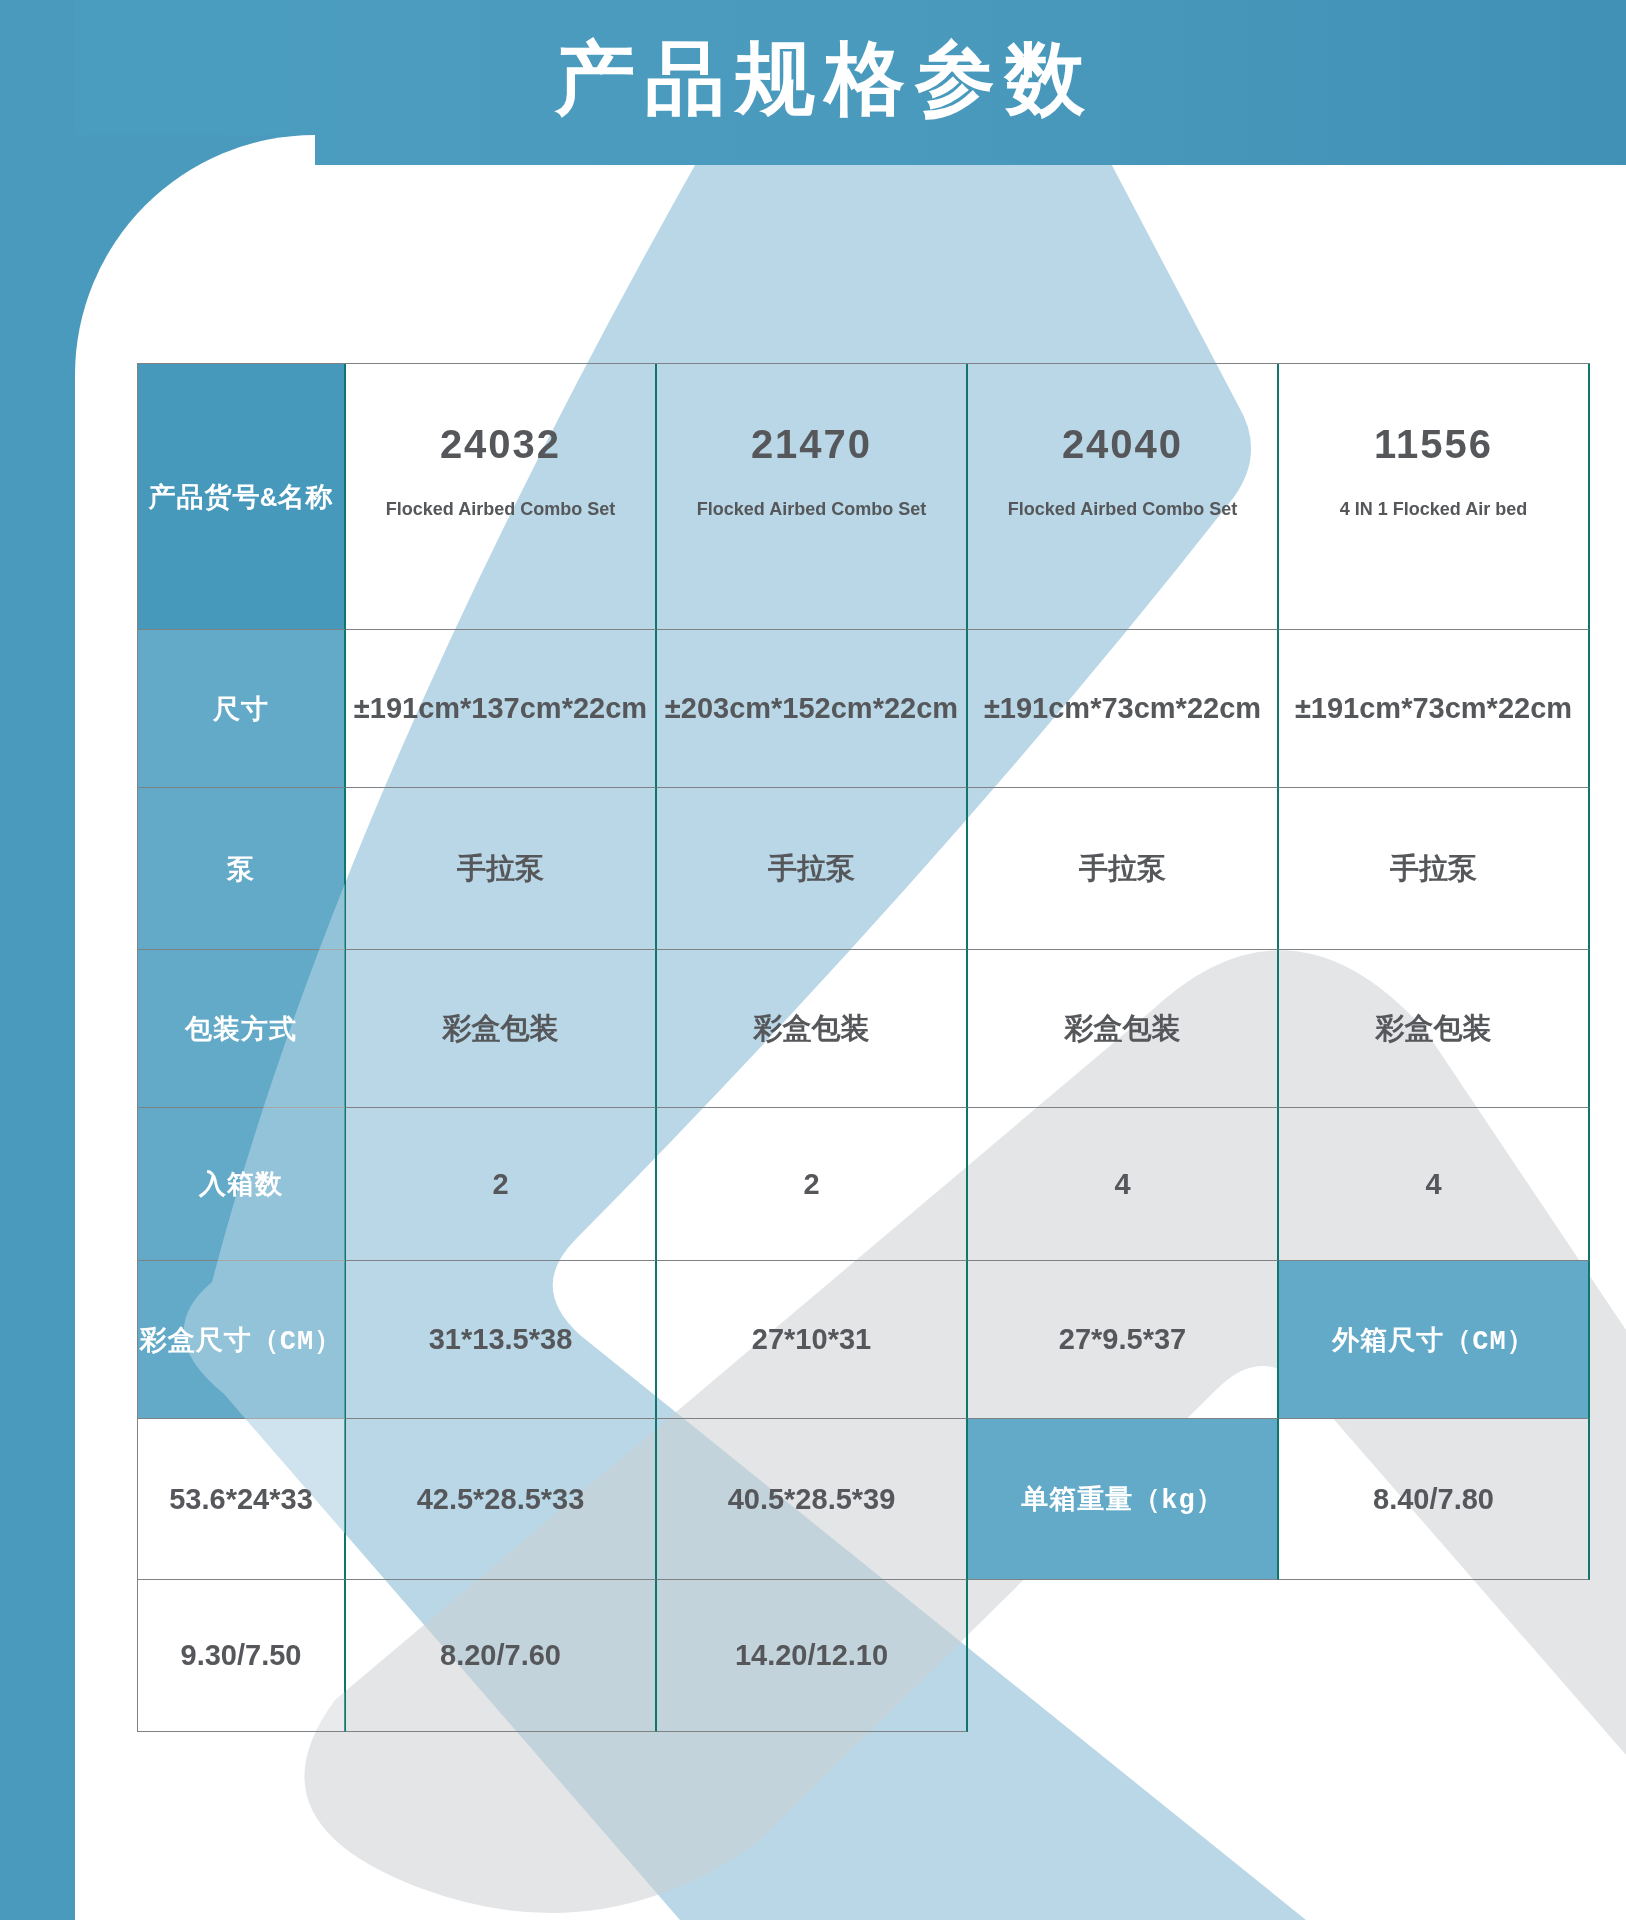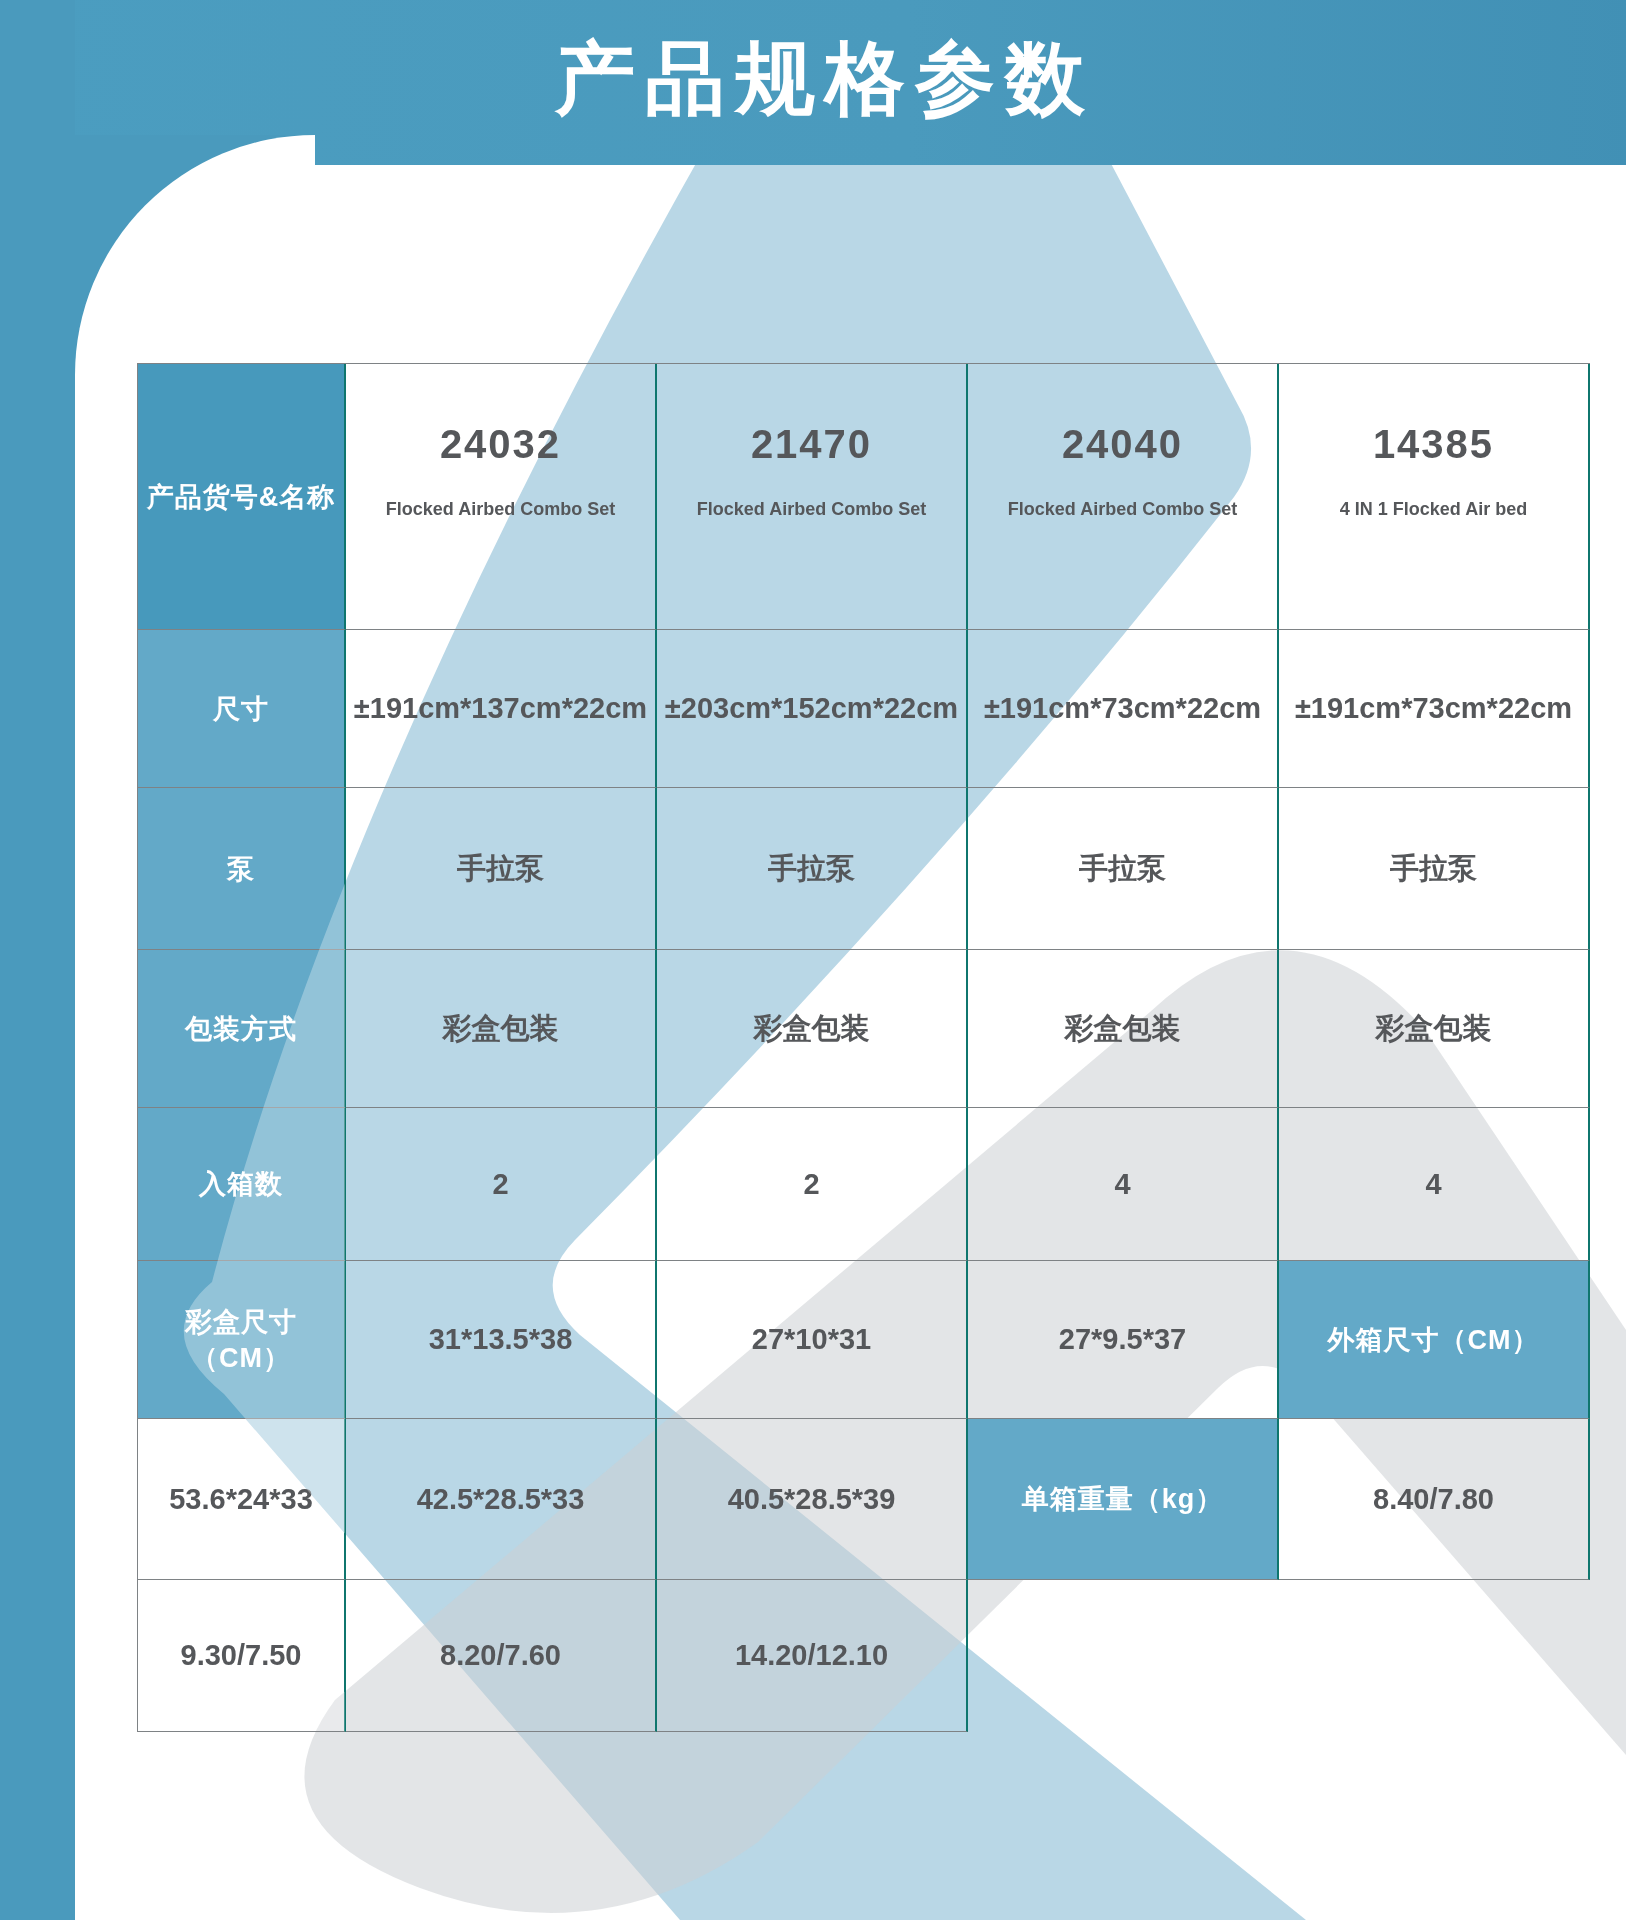--- a/index.html
+++ b/index.html
@@ -48,21 +48,21 @@
     grid-template-rows:266px 158px 162px 158px 153px 158px 161px 152px;
     border-top:1px solid #7e8285;border-left:1px solid #7e8285;
     color:#55575a;
   }
   .cell{
     border-right:2px solid #0f766e;border-bottom:1px solid #7e8285;
     display:flex;align-items:center;justify-content:center;
     flex-direction:column;text-align:center;font-weight:bold;
     position:relative;overflow:hidden;
   }
-  .lbl{background:#63a9c8;color:#ffffff;font-size:27px;letter-spacing:1px;}
+  .lbl{background:#63a9c8;color:#ffffff;font-size:27px;letter-spacing:1px;font-family:Liberation Mono, monospace;}
   .lbl-head{background:#4799bc;}
   .val{background:transparent;font-size:29px;}
 
   .code{font-size:40px;letter-spacing:2px;color:#55575a;}
   .pname{font-size:18px;margin-top:32px;}
   .prod{transform:translateY(-26px);}
 </style>
 </head>
 <body>
 
@@ -101,21 +101,21 @@
       </div>
     </div>
     <div class="cell val c3">
       <div class="prod">
         <div class="code">24040</div>
         <div class="pname">Flocked Airbed Combo Set</div>
       </div>
     </div>
     <div class="cell val c4">
       <div class="prod">
-        <div class="code">14385</div>
+        <div class="code">11556</div>
         <div class="pname">4 IN 1 Flocked Air bed</div>
       </div>
     </div>
 
     <div class="cell lbl r-size">尺寸</div>
     <div class="cell val c1 r-size-c r-size">±191cm*137cm*22cm</div>
     <div class="cell val c2 r-size">±203cm*152cm*22cm</div>
     <div class="cell val c3 r-size">±191cm*73cm*22cm</div>
     <div class="cell val c4 r-size">±191cm*73cm*22cm</div>
 

